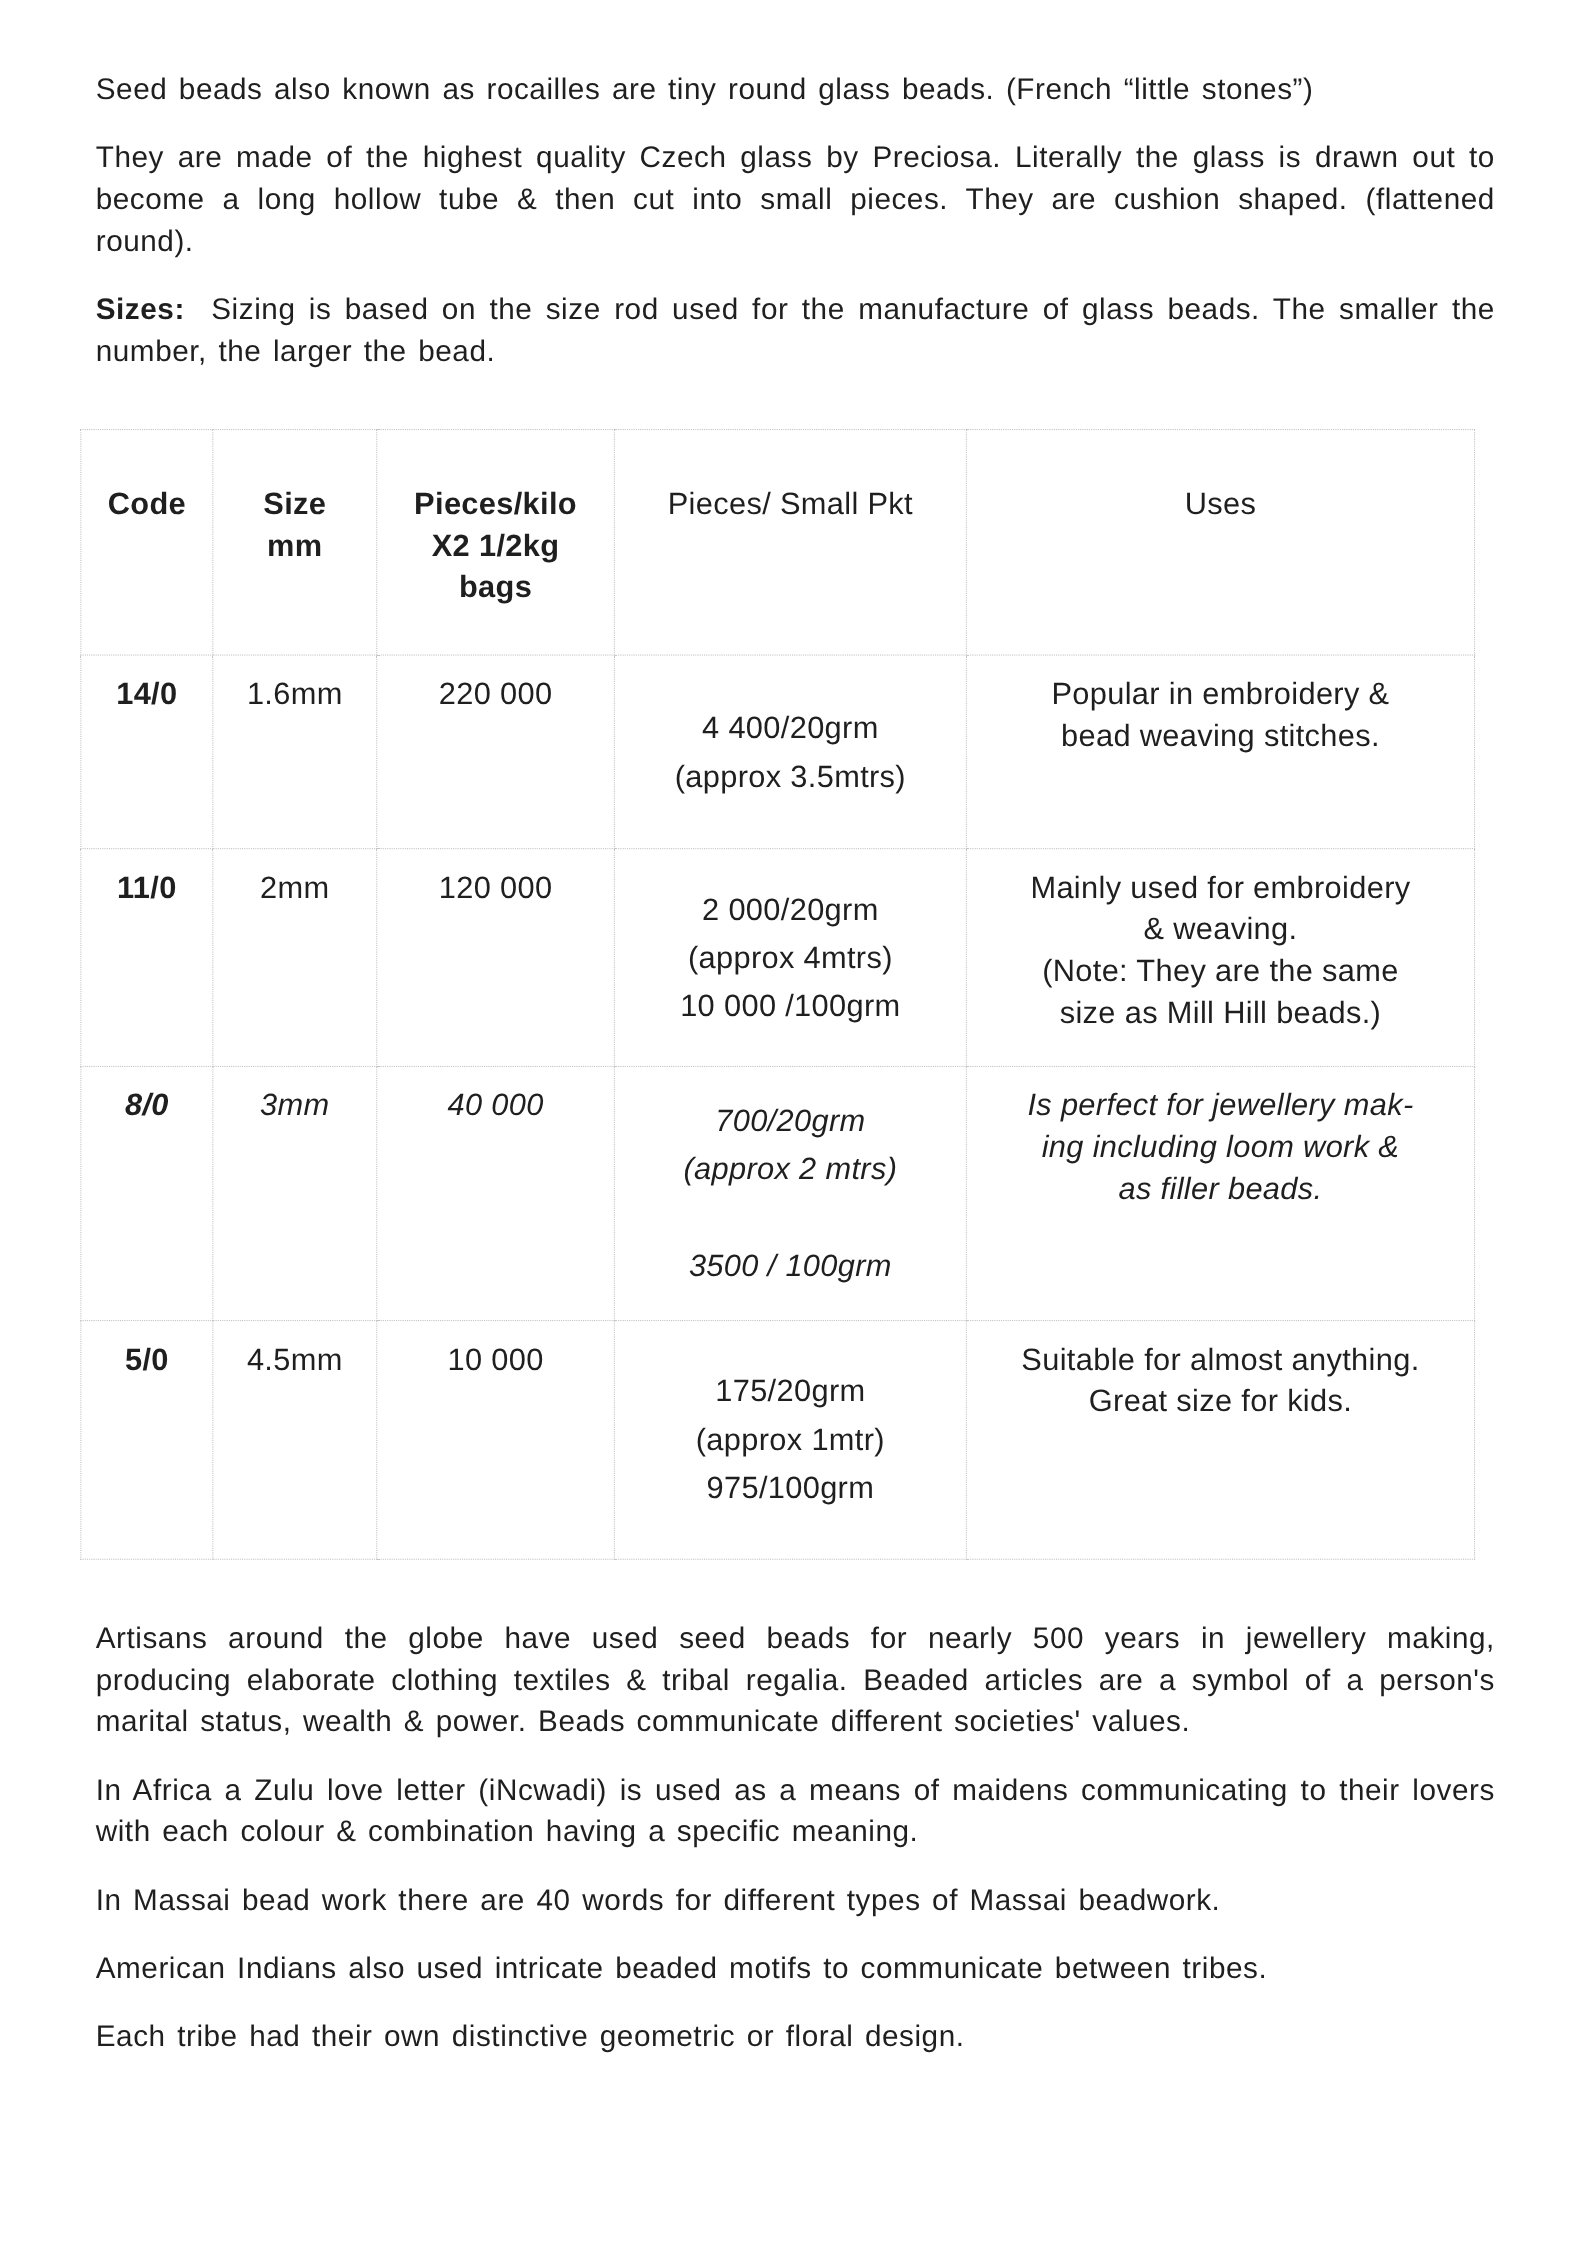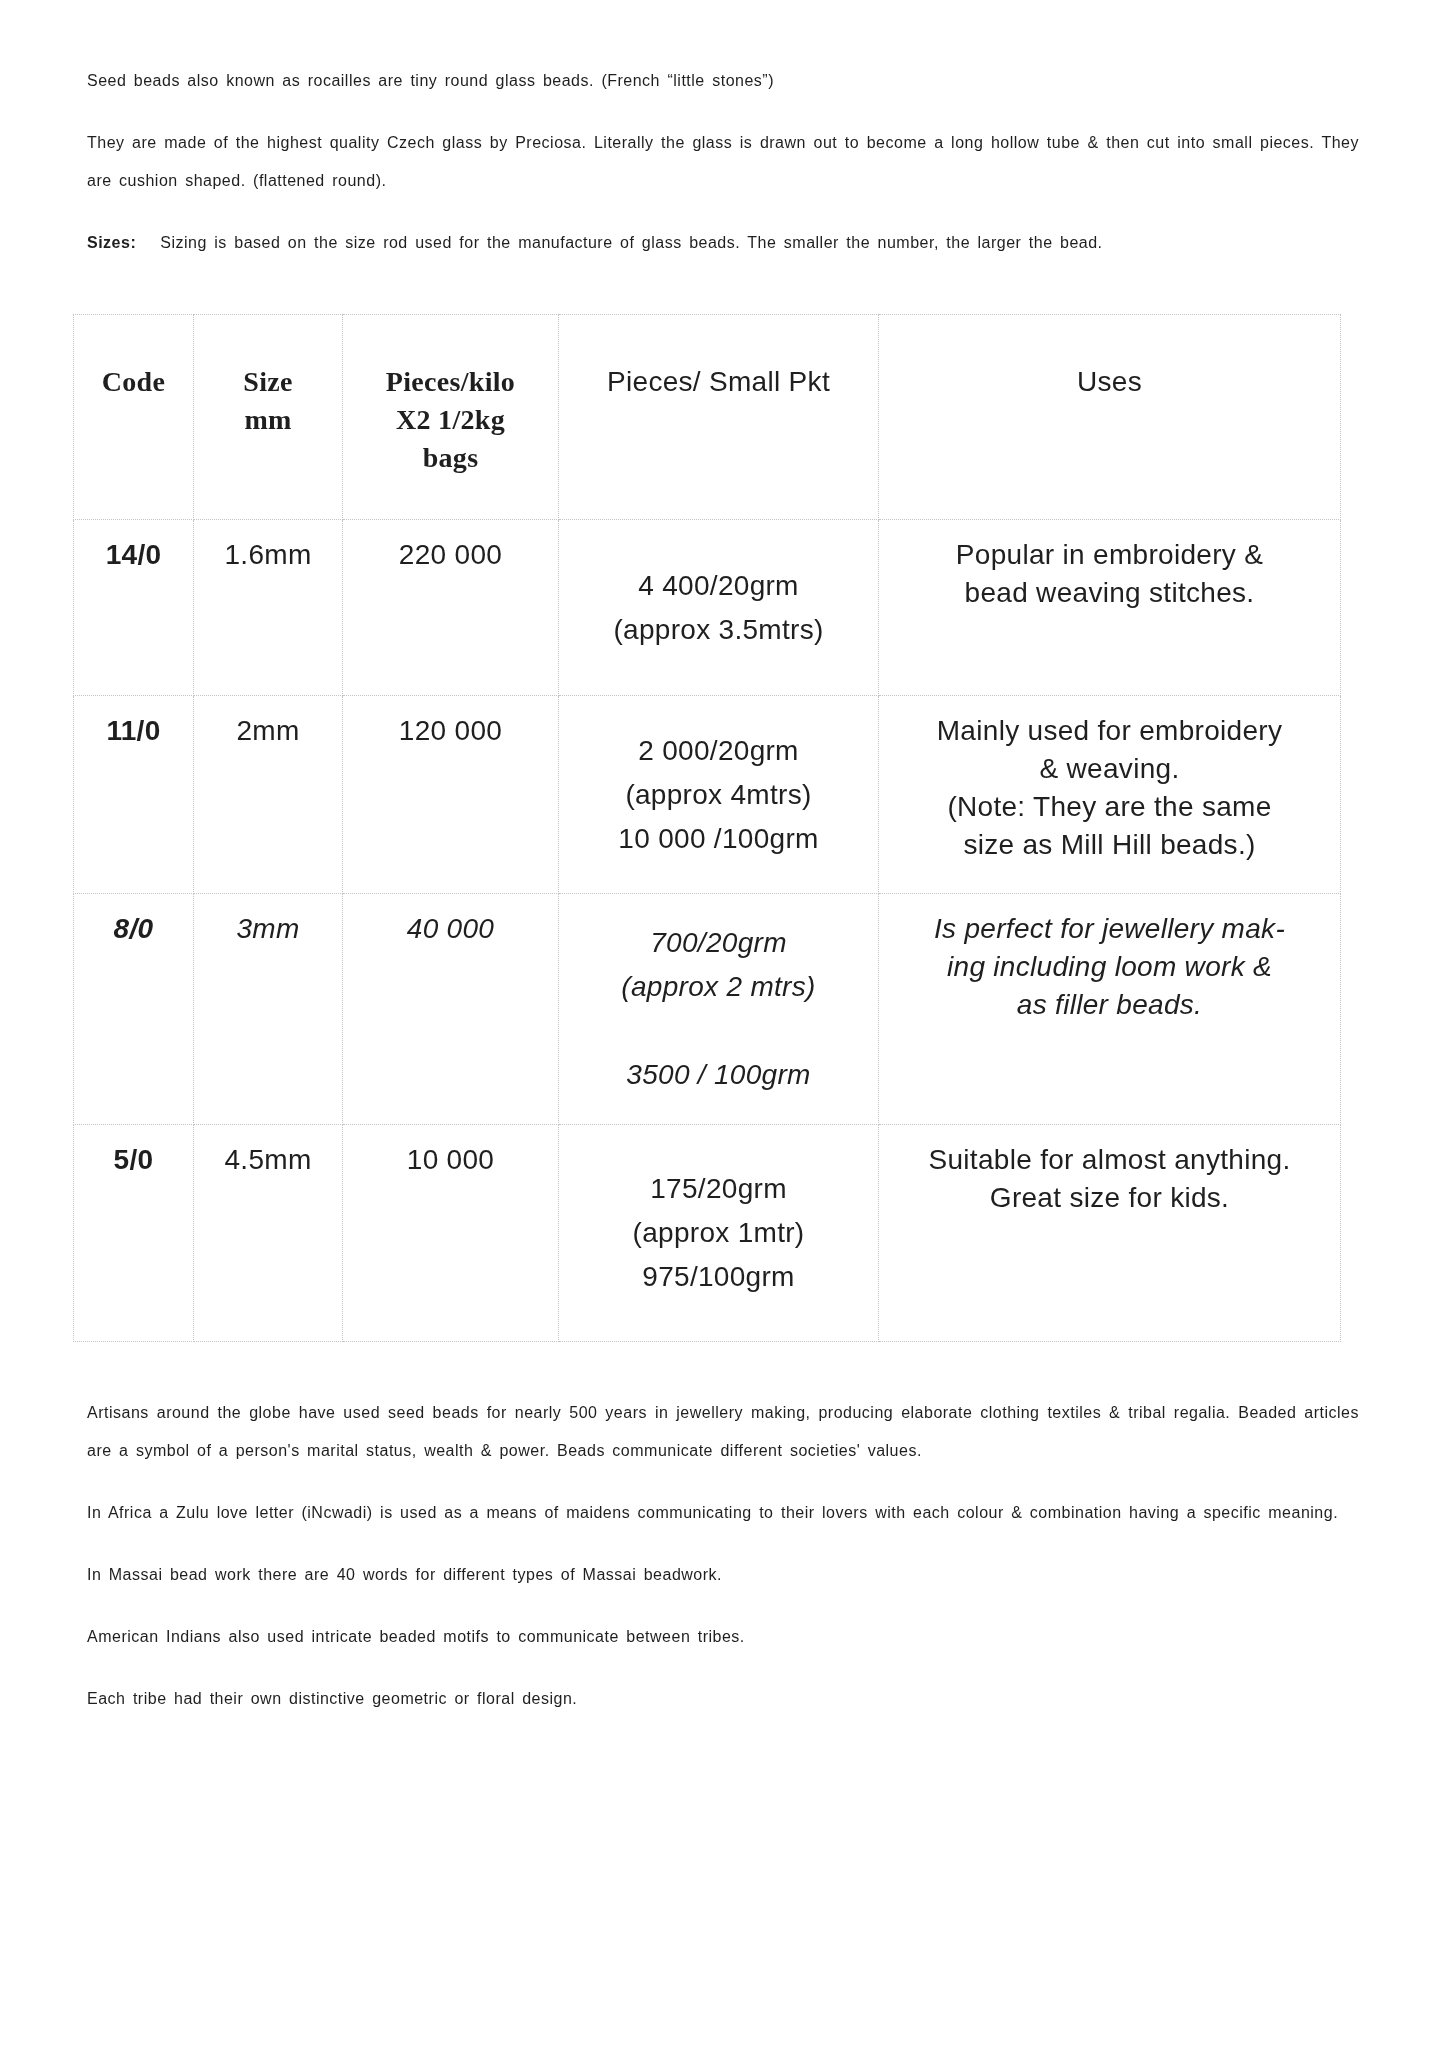--- a/index.html
+++ b/index.html
@@ -14,21 +14,21 @@
     font-family: "Liberation Sans", sans-serif;
     color: #1f1f1f;
   }
   .page {
     box-sizing: border-box;
     width: 1445px;
     height: 2050px;
     padding: 62px 86px 40px 87px;
   }
   .para {
-    font-size: 16px;
+    font-size: 27px;
     line-height: 38px;
     letter-spacing: 0.5px;
     word-spacing: 2.5px;
     margin: 0 0 24px 0;
   }
   .justify { text-align: justify; }
   .oneline { white-space: nowrap; }
   .lead-label { font-weight: bold; margin-right: 24px; }
 
   table.bead-table {
@@ -52,21 +52,21 @@
     white-space: pre-line;
     padding: 0 8px;
     box-sizing: border-box;
   }
   .bead-table thead tr { height: 205px; }
   .bead-table th {
     vertical-align: top;
     padding-top: 48px;
     font-weight: normal;
   }
-  .bead-table th.bold { font-weight: bold; font-family: Liberation Serif, serif; }
+  .bead-table th.bold { font-weight: bold; }
 
   .bead-table tbody tr:nth-child(1) { height: 176px; }
   .bead-table tbody tr:nth-child(2) { height: 198px; }
   .bead-table tbody tr:nth-child(3) { height: 231px; font-style: italic; }
   .bead-table tbody tr:nth-child(4) { height: 217px; }
 
   .bead-table td {
     vertical-align: top;
     padding-top: 16px;
   }

